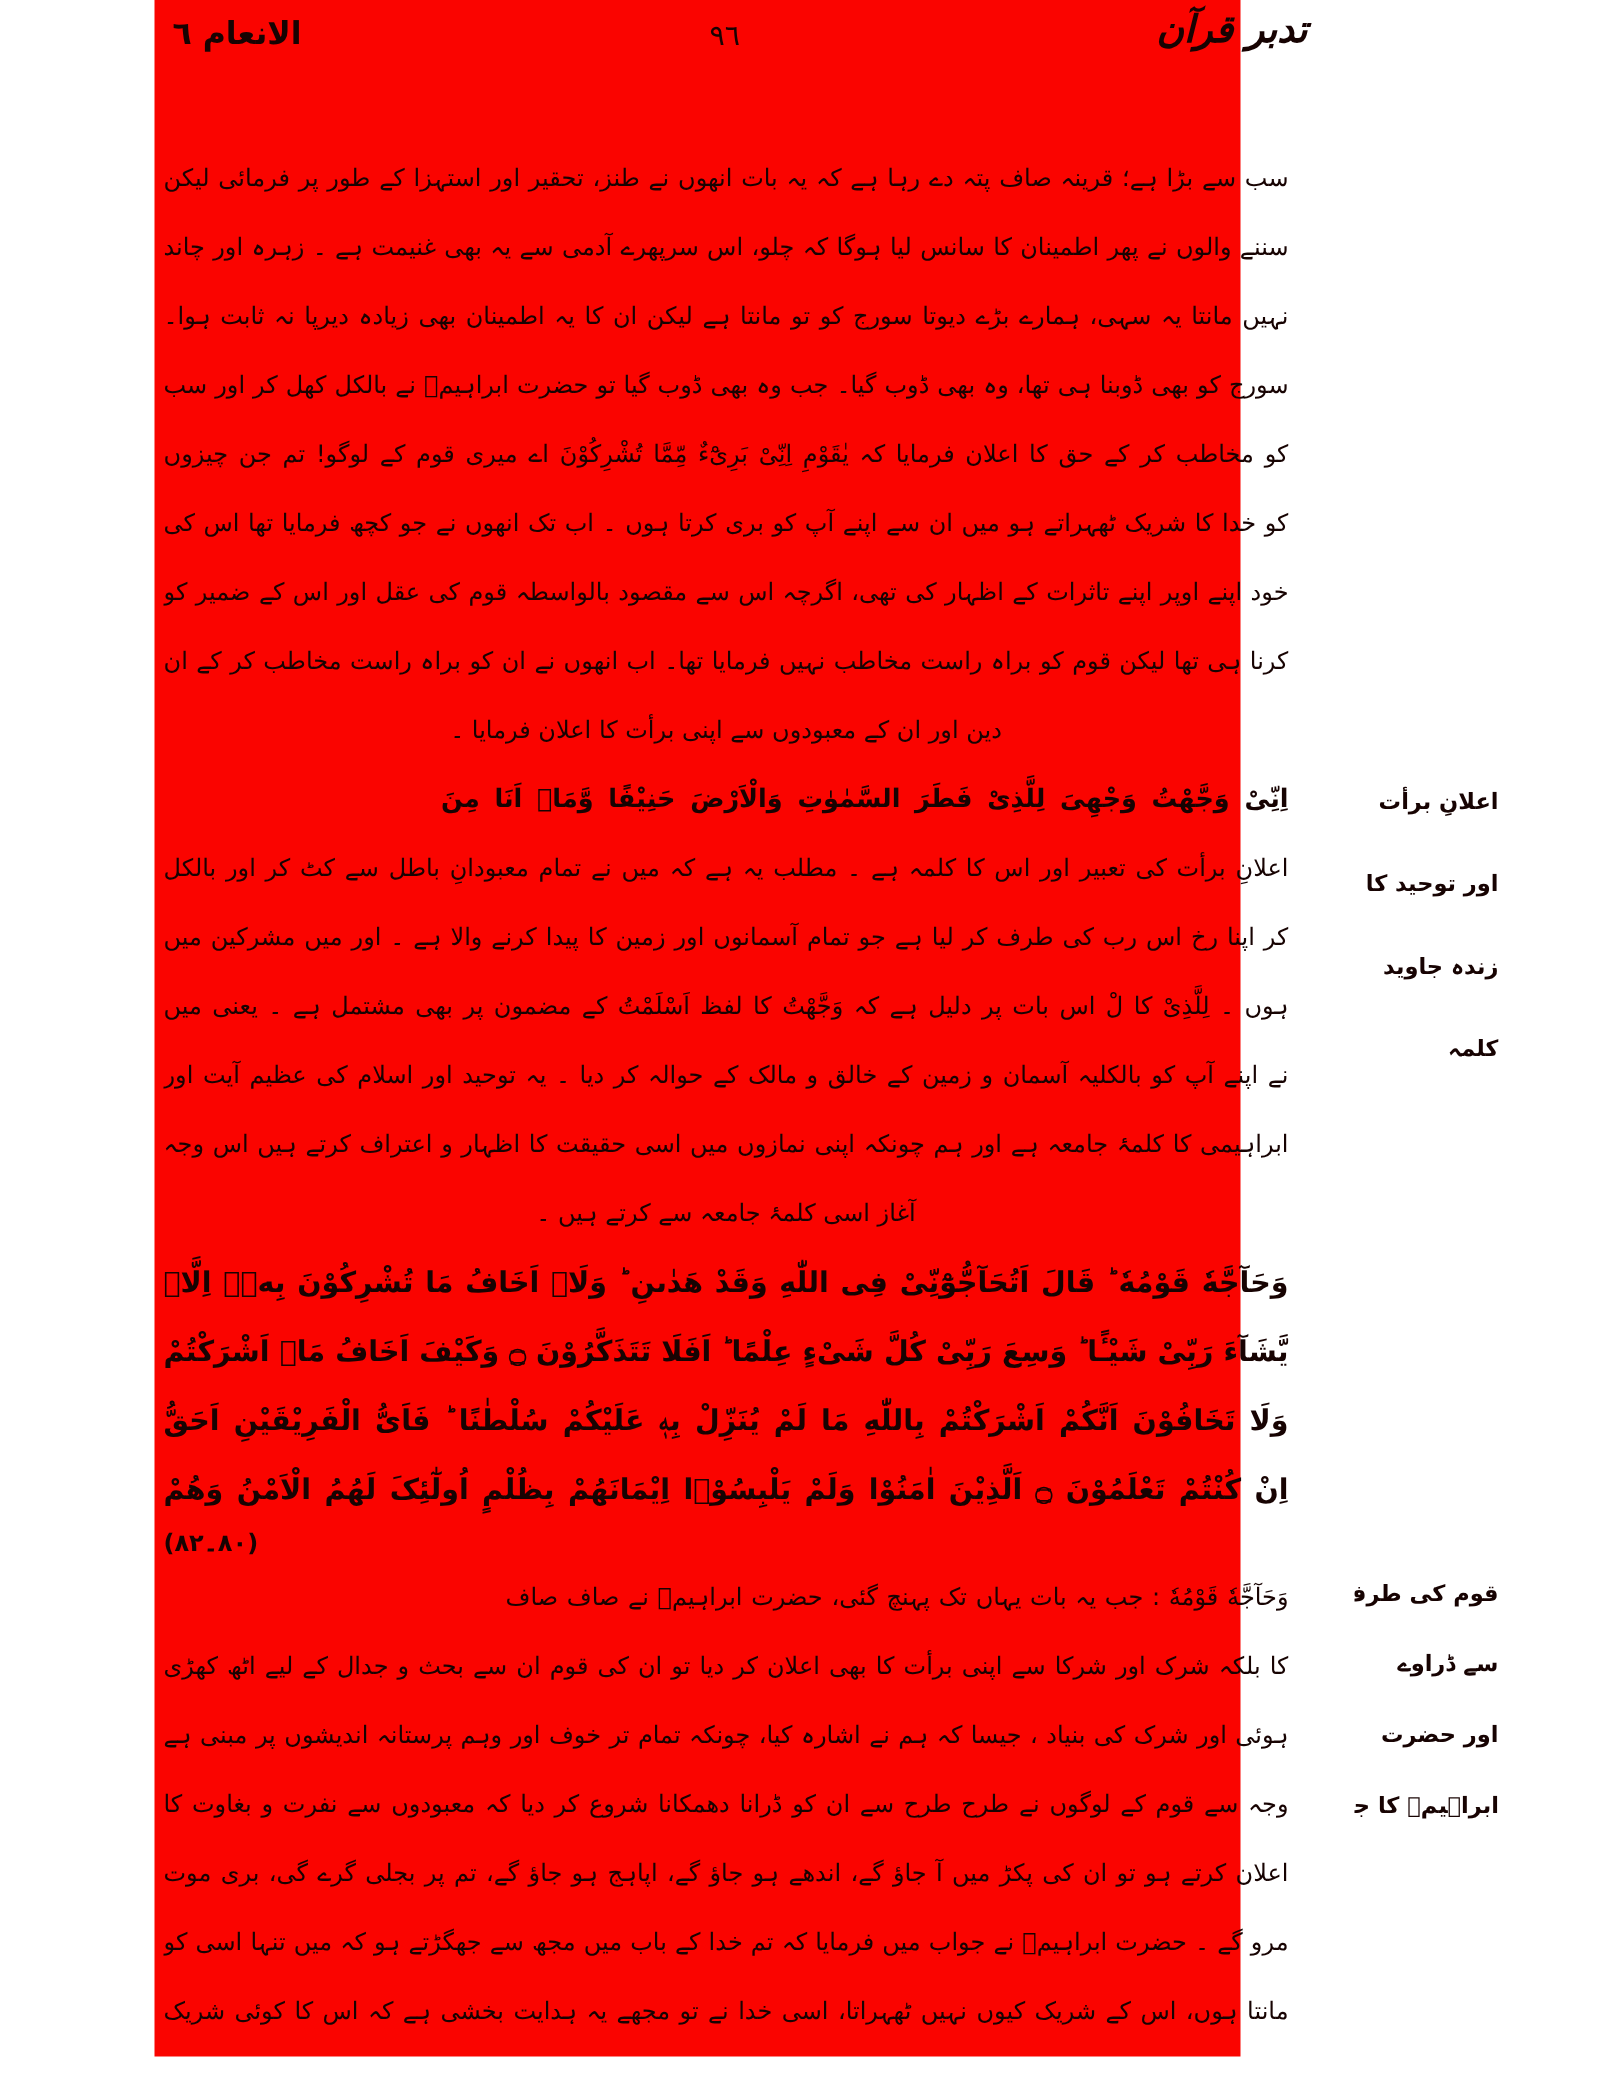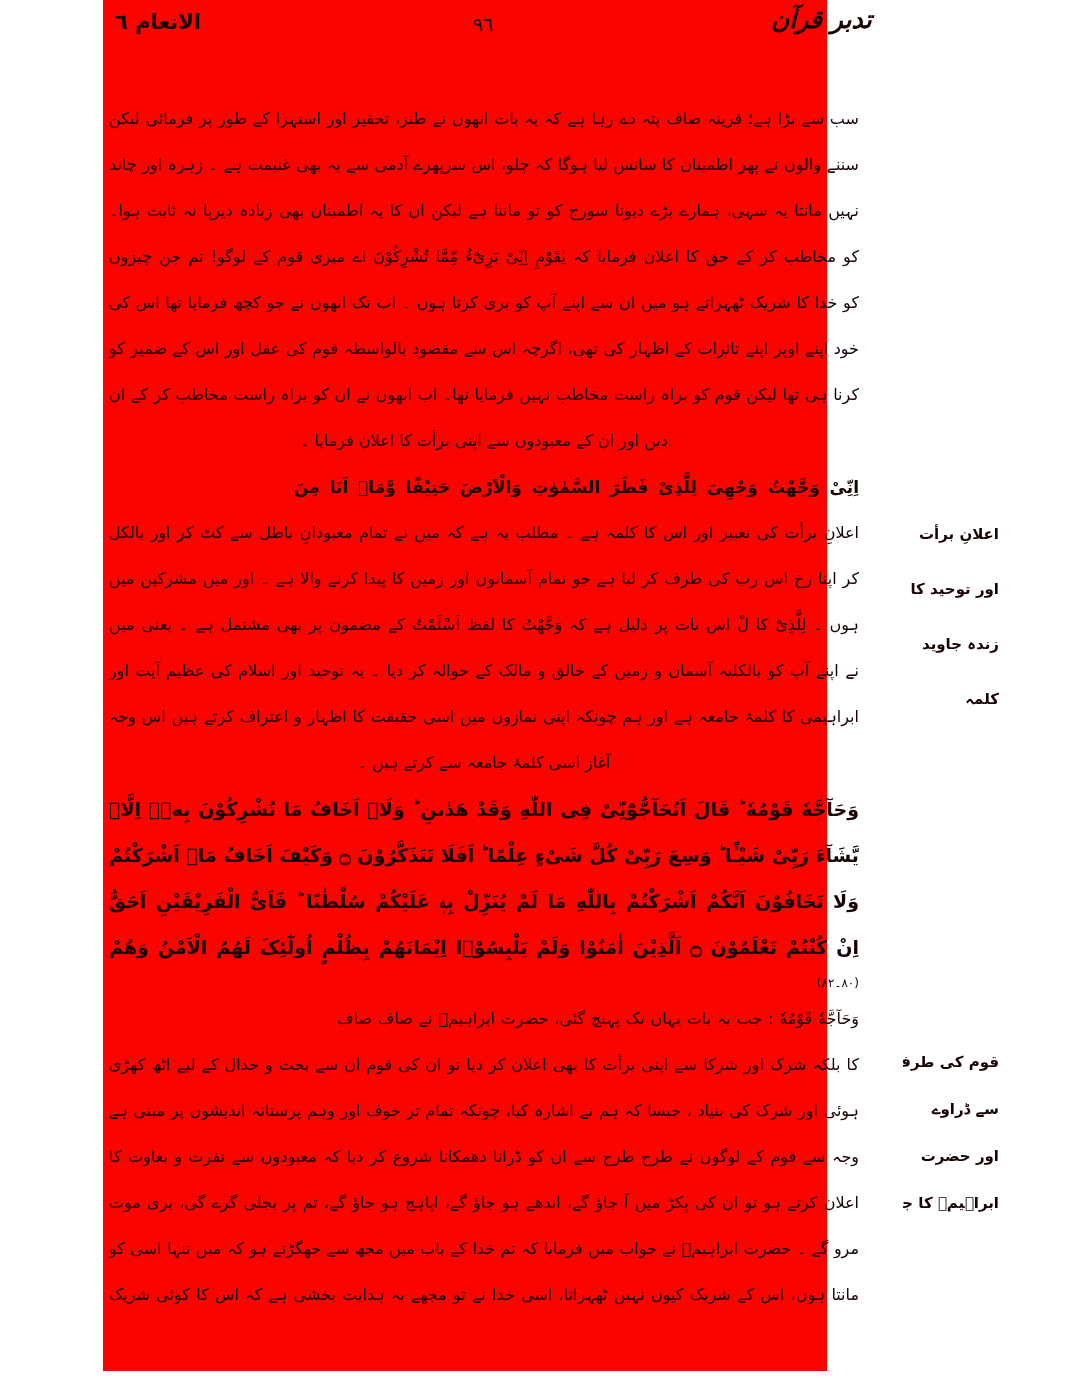--- a/index.html
+++ b/index.html
@@ -24,22 +24,22 @@
   .line{
     height:46px;line-height:46px;font-size:16px;
     text-align:justify;text-align-last:justify;
     overflow:hidden;
   }
   .line.center{text-align:center;text-align-last:center;}
   .line.quran{font-weight:bold;font-size:19px;}
   .line.verse1{font-weight:bold;font-size:17px;padding-left:185px;}
   .line.verse2{padding-left:228px;}
   .ref{
-    height:26px;line-height:26px;font-size:12px;
-    text-align:right;font-weight:normal;
+    height:26px;line-height:26px;font-size:16px;
+    text-align:left;font-weight:bold;
   }
   
   .margin-col{
     position:absolute;left:800px;width:96px;
     display:flex;flex-direction:column;
   }
   .top-notes{top:520px;gap:27px;}
   .bottom-notes{top:1048px;gap:19px;}
   .note{
     font-size:15px;line-height:28px;text-align:right;
@@ -53,20 +53,21 @@
 
   <span class="h-left">الانعام ٦</span>
   <span class="h-center">٩٦</span>
   <span class="h-right">تدبر قرآن</span>
 
   <div class="body-col">
 
     <div class="line">سب سے بڑا ہے؛ قرینہ صاف پتہ دے رہا ہے کہ یہ بات انھوں نے طنز، تحقیر اور استہزا کے طور پر فرمائی لیکن</div>
       <div class="line">سننے والوں نے پھر اطمینان کا سانس لیا ہوگا کہ چلو، اس سرپھرے آدمی سے یہ بھی غنیمت ہے ۔ زہرہ اور چاند کو</div>
       <div class="line">نہیں مانتا یہ سہی، ہمارے بڑے دیوتا سورج کو تو مانتا ہے لیکن ان کا یہ اطمینان بھی زیادہ دیرپا نہ ثابت ہوا۔ بالآخر</div>
+      <div class="line">سورج کو بھی ڈوبنا ہی تھا، وہ بھی ڈوب گیا۔ جب وہ بھی ڈوب گیا تو حضرت ابراہیمؑ نے بالکل کھل کر اور سب</div>
       <div class="line">کو مخاطب کر کے حق کا اعلان فرمایا کہ یٰقَوْمِ اِنِّیْ بَرِیْٓءٌ مِّمَّا تُشْرِکُوْنَ اے میری قوم کے لوگو! تم جن چیزوں</div>
       <div class="line">کو خدا کا شریک ٹھہراتے ہو میں ان سے اپنے آپ کو بری کرتا ہوں ۔ اب تک انھوں نے جو کچھ فرمایا تھا اس کی نوعیت</div>
       <div class="line">خود اپنے اوپر اپنے تاثرات کے اظہار کی تھی، اگرچہ اس سے مقصود بالواسطہ قوم کی عقل اور اس کے ضمیر کو بیدار</div>
       <div class="line">کرنا ہی تھا لیکن قوم کو براہ راست مخاطب نہیں فرمایا تھا۔ اب انھوں نے ان کو براہ راست مخاطب کر کے ان کے</div>
     <div class="line center">دین اور ان کے معبودوں سے اپنی برأت کا اعلان فرمایا ۔</div>
 
     <div class="line verse1">اِنِّیْ وَجَّهْتُ وَجْهِیَ لِلَّذِیْ فَطَرَ السَّمٰوٰتِ وَالْاَرْضَ حَنِیْفًا وَّمَاۤ اَنَا مِنَ الْمُشْرِکِیْنَ ؕ یہ اس</div>
 
     <div class="line">اعلانِ برأت کی تعبیر اور اس کا کلمہ ہے ۔ مطلب یہ ہے کہ میں نے تمام معبودانِ باطل سے کٹ کر اور بالکل یکسو ہو</div>
       <div class="line">کر اپنا رخ اس رب کی طرف کر لیا ہے جو تمام آسمانوں اور زمین کا پیدا کرنے والا ہے ۔ اور میں مشرکین میں سے نہیں</div>

